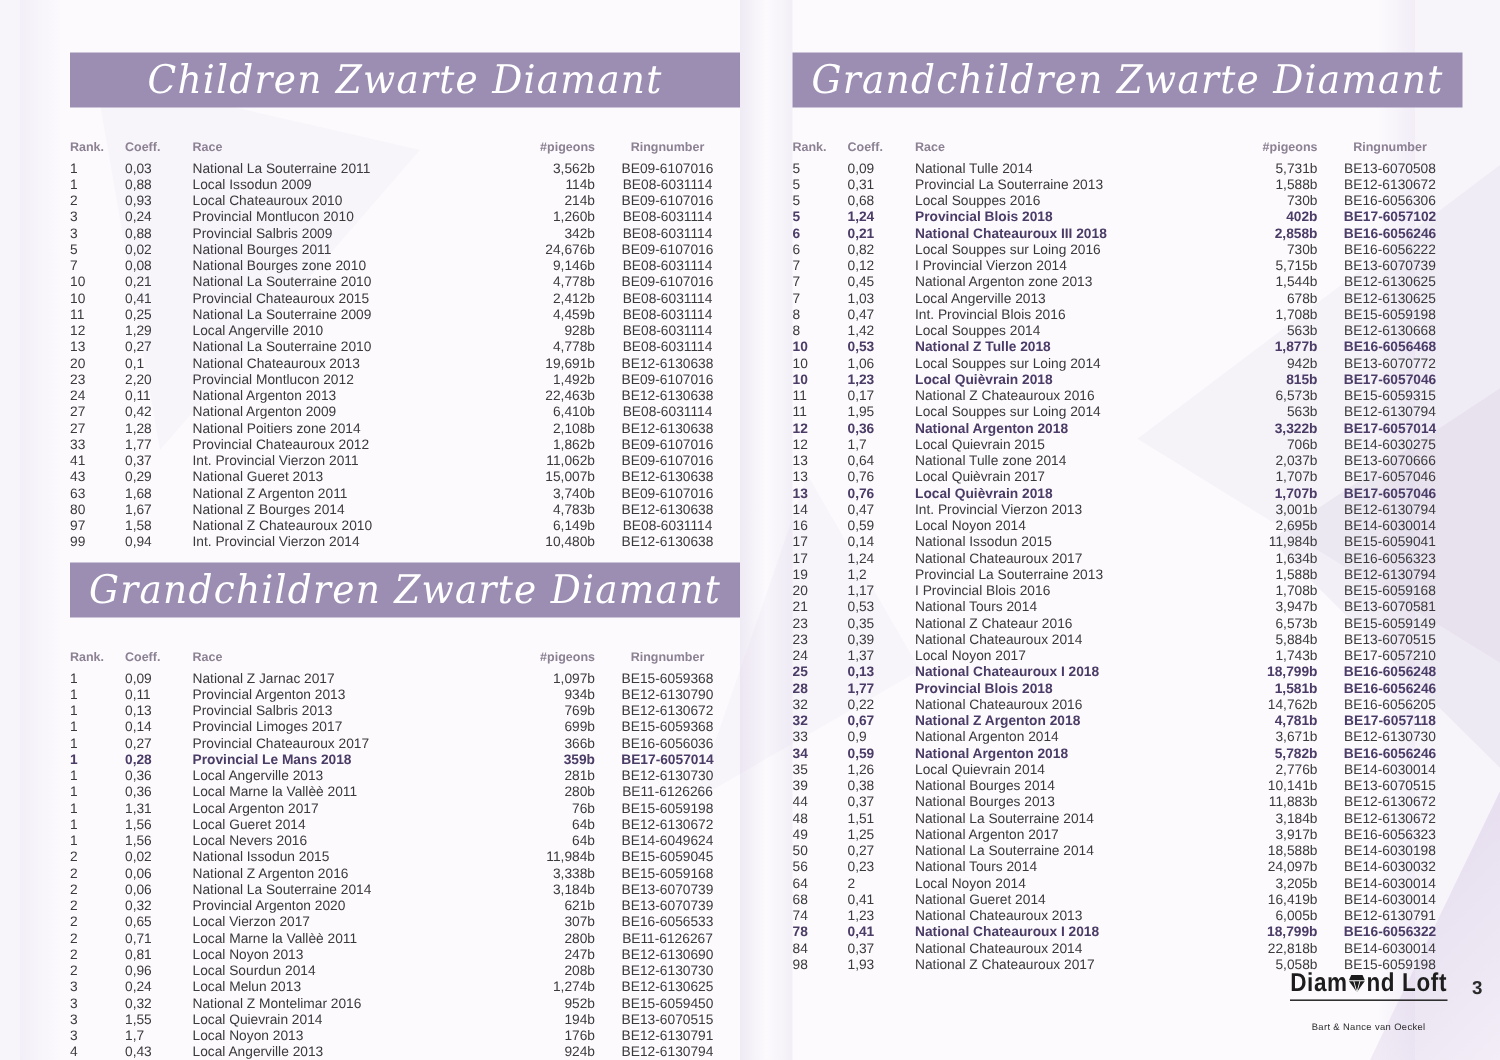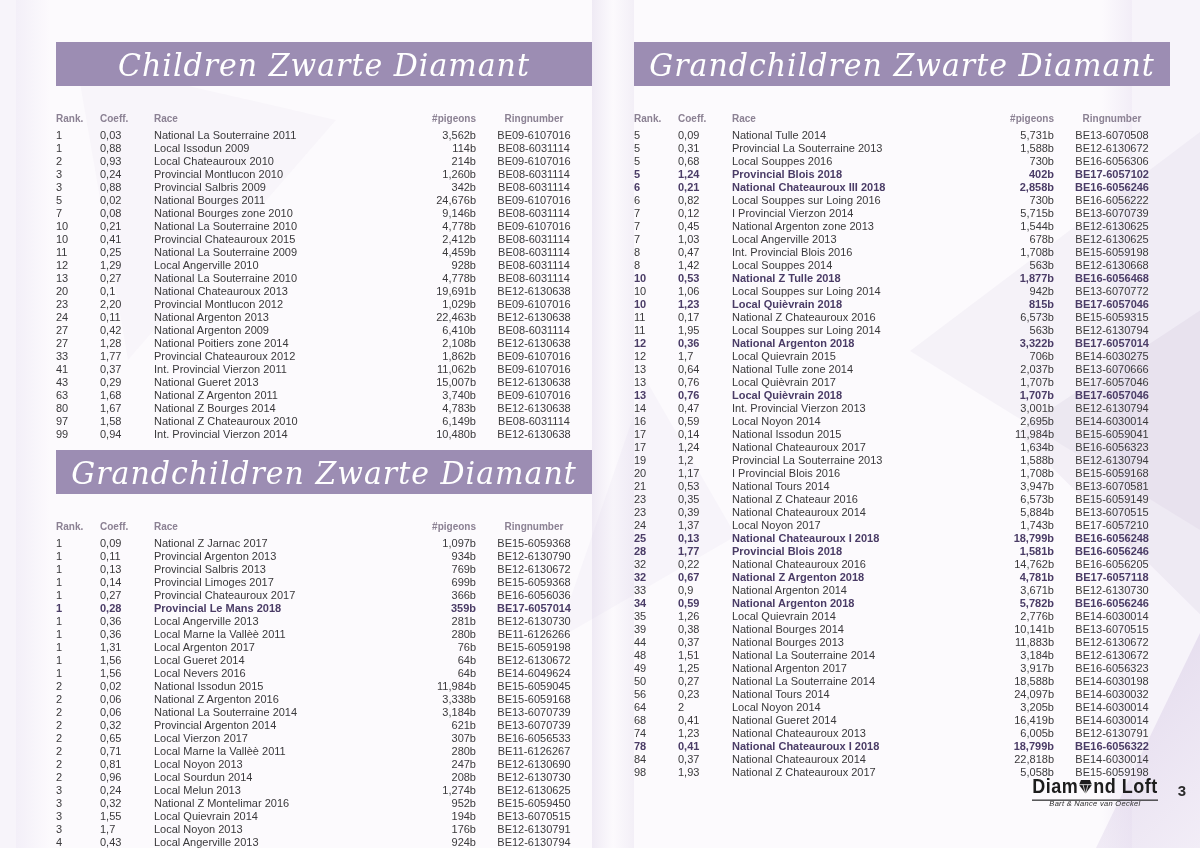--- a/index.html
+++ b/index.html
@@ -63,21 +63,21 @@
     display:flex;align-items:flex-start;justify-content:flex-end;gap:20px;
   }
   .logo{display:inline-block;text-align:center;}
   .logo-main{
     display:flex;align-items:center;justify-content:center;
     font-size:18px;font-weight:bold;color:#1d1d1d;letter-spacing:0.5px;
     transform:scaleY(1.15);
     border-bottom:1.5px solid #1d1d1d;padding-bottom:1px;
   }
   .logo-main .gem{display:inline-block;margin:0 1px;line-height:0;}
-  .logo-tagline{font-size:7.5px;font-style:italic;color:#2a2a2a;margin-top:0;letter-spacing:0.3px;}
+  .logo-tagline{font-size:7.5px;color:#2a2a2a;margin-top:18px;letter-spacing:0.3px;}
   .page-number{font-size:15px;font-weight:bold;color:#2b2b2b;margin-top:6px;}
 </style>
 </head>
 <body>
 
 <div class="spread">
   <div class="deco deco-edge-left"></div>
   <div class="deco deco-edge-right"></div>
   <div class="deco deco-facet4"></div>
   <div class="deco deco-facet5"></div>
@@ -187,21 +187,21 @@
             <span class="c-rank">20</span>
             <span class="c-coeff">0,1</span>
             <span class="c-race">National Chateauroux 2013</span>
             <span class="c-pigeons">19,691b</span>
             <span class="c-ring">BE12-6130638</span>
           </div>
           <div class="trow">
             <span class="c-rank">23</span>
             <span class="c-coeff">2,20</span>
             <span class="c-race">Provincial Montlucon 2012</span>
-            <span class="c-pigeons">1,029b</span>
+            <span class="c-pigeons">1,492b</span>
             <span class="c-ring">BE09-6107016</span>
           </div>
           <div class="trow">
             <span class="c-rank">24</span>
             <span class="c-coeff">0,11</span>
             <span class="c-race">National Argenton 2013</span>
             <span class="c-pigeons">22,463b</span>
             <span class="c-ring">BE12-6130638</span>
           </div>
           <div class="trow">
@@ -376,21 +376,21 @@
           <div class="trow">
             <span class="c-rank">2</span>
             <span class="c-coeff">0,06</span>
             <span class="c-race">National La Souterraine 2014</span>
             <span class="c-pigeons">3,184b</span>
             <span class="c-ring">BE13-6070739</span>
           </div>
           <div class="trow">
             <span class="c-rank">2</span>
             <span class="c-coeff">0,32</span>
-            <span class="c-race">Provincial Argenton 2014</span>
+            <span class="c-race">Provincial Argenton 2020</span>
             <span class="c-pigeons">621b</span>
             <span class="c-ring">BE13-6070739</span>
           </div>
           <div class="trow">
             <span class="c-rank">2</span>
             <span class="c-coeff">0,65</span>
             <span class="c-race">Local Vierzon 2017</span>
             <span class="c-pigeons">307b</span>
             <span class="c-ring">BE16-6056533</span>
           </div>

